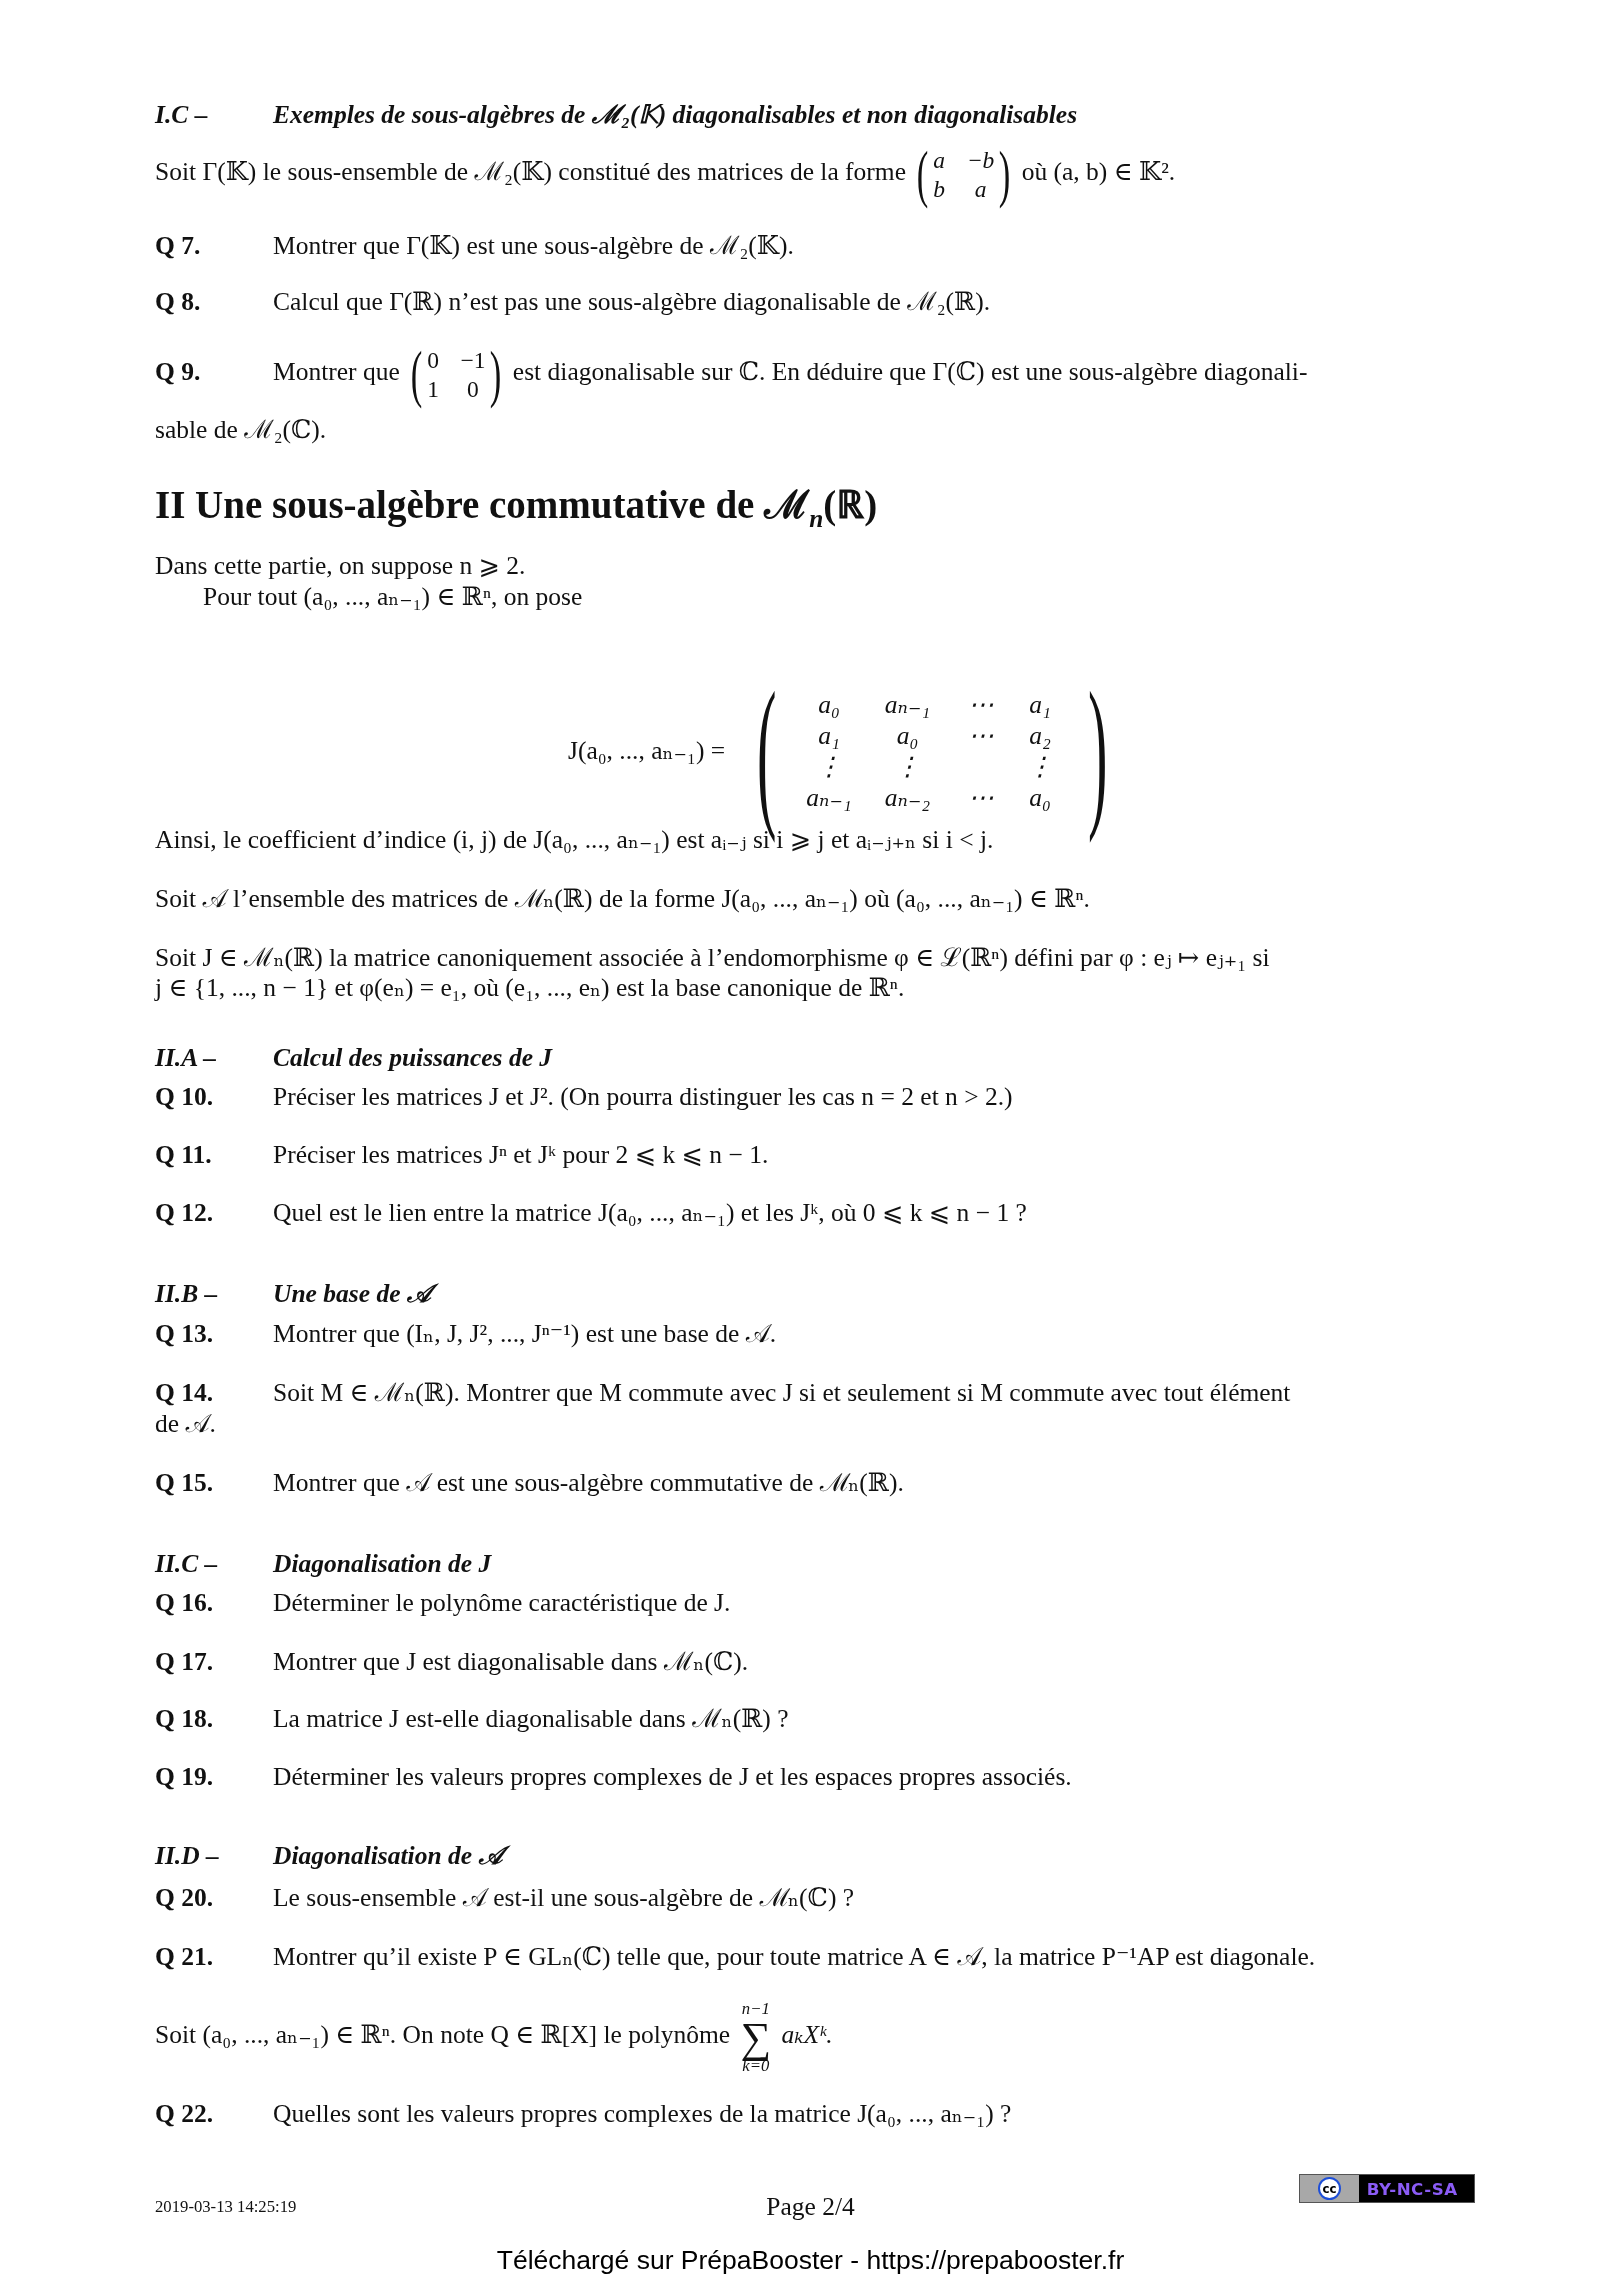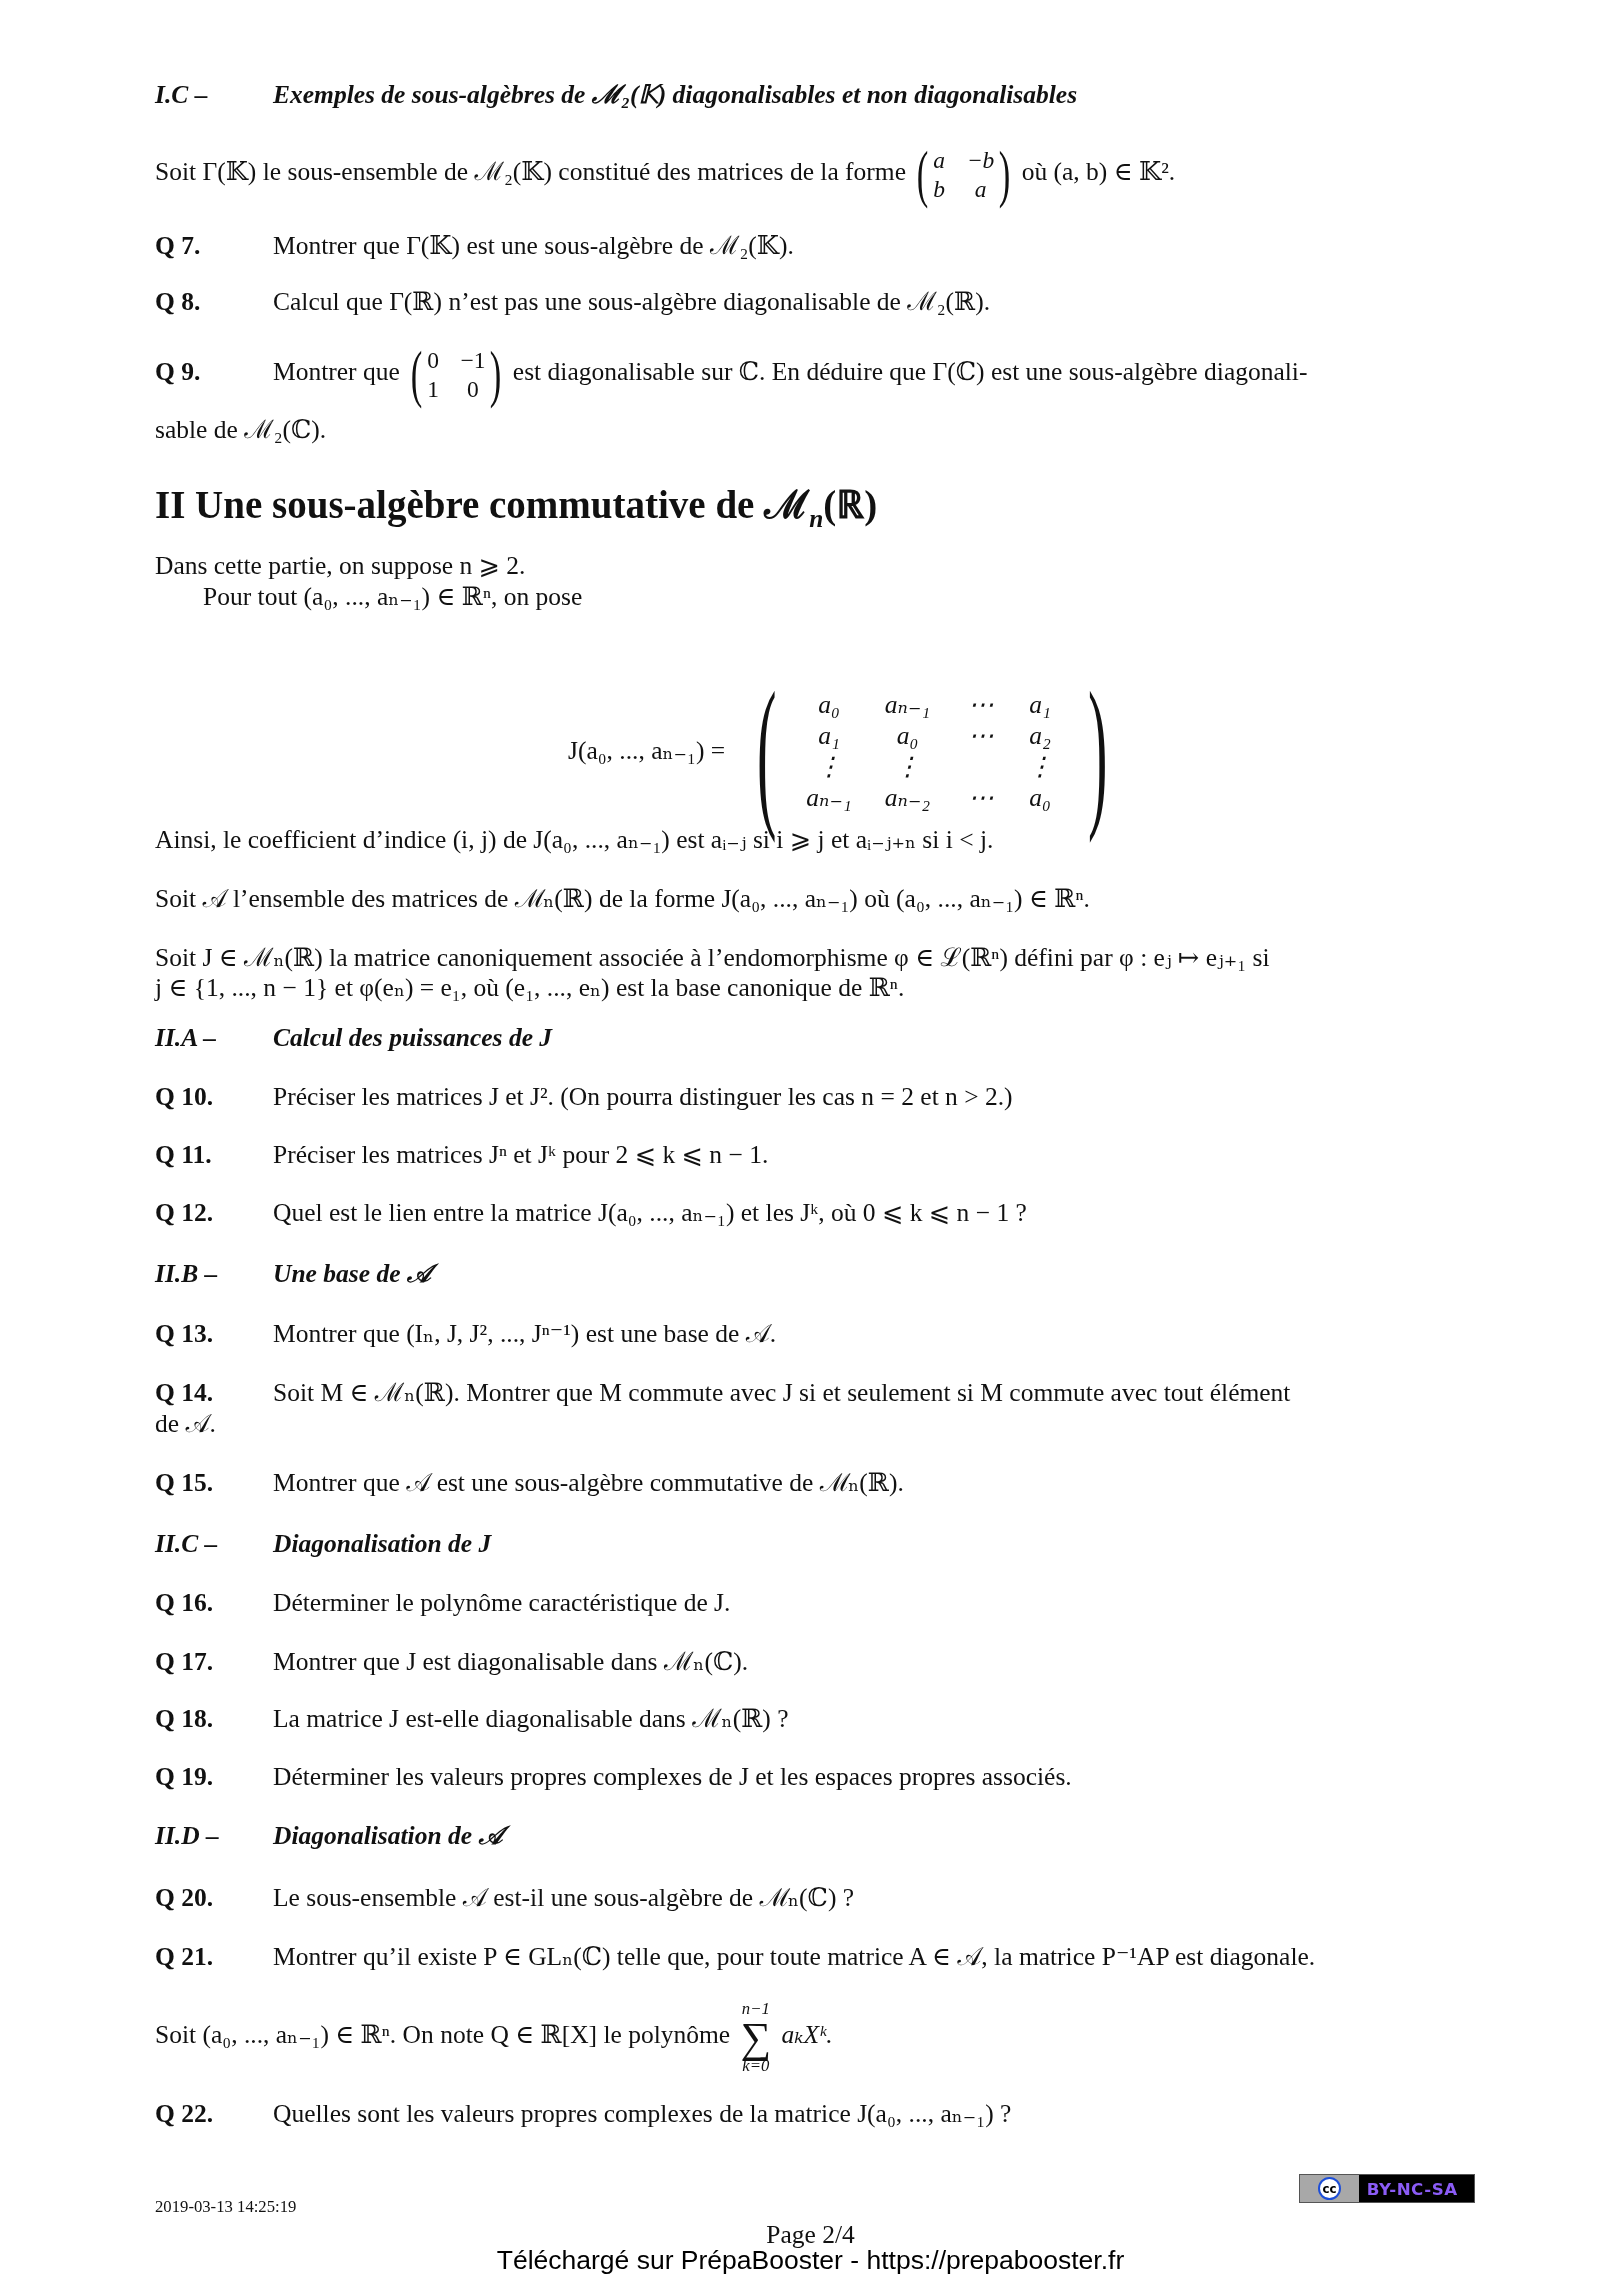--- a/index.html
+++ b/index.html
@@ -2,36 +2,36 @@
 <html><head>
 <meta charset="utf-8">
 <style>
   html, body { margin: 0; padding: 0; background: #ffffff; }
   body { width: 1621px; height: 2293px; position: relative; overflow: hidden;
          font-family: "Liberation Serif", "DejaVu Serif", serif; color: #111; }
   .ln { position: absolute; left: 155px; white-space: nowrap; font-size: 25.5px; line-height: 29px; }
   .q  { position: absolute; left: 155px; white-space: nowrap; font-size: 25.5px; line-height: 29px; }
   .q .qn { display: inline-block; width: 118px; font-weight: bold; }
   .sub { font-size: 25.5px; font-weight: bold; font-style: italic; }
-  .sub .sn { display: inline-block; width: 118px; }
+  .sub .sn { display: inline-block; width: 118px; margin-top: 20px; }
   .sec { font-size: 39px; font-weight: bold; line-height: 45px; }
   sub, sup { font-size: 65%; line-height: 0; }
   .paren-mat { display: inline-flex; align-items: center; vertical-align: middle; }
   .paren-mat .pl, .paren-mat .pr { font-size: 63px; line-height: 1; transform: scaleX(0.55); font-weight: 200; }
   .mat2 { display: inline-grid; grid-template-columns: auto auto; column-gap: 21.6px; row-gap: 0px;
           font-size: 23.5px; line-height: 29px; text-align: center; }
   .bigmat { position: absolute; left: 568px; top: 667px; display: flex; align-items: center; font-size: 25.5px; }
   .bigmat .lhs { margin-right: 13.7px; }
   .bigmat .bp { font-size: 167px; line-height: 1; font-weight: 100; transform: scaleX(0.35); display: inline-block; }
   .bmg { display: grid; grid-template-columns: 69px 88px 59px 59px; row-gap: 0; text-align: center; font-size: 25.5px; line-height: 31px; }
   .sum { display: inline-flex; flex-direction: column; align-items: center; vertical-align: middle; margin: 0 3.9px; }
   .sum .lim { font-size: 16.7px; font-style: italic; line-height: 17.6px; }
   .sum .sig { font-size: 43px; line-height: 39px; }
   .footer-ts { position: absolute; left: 155px; top: 2197px; font-size: 16.7px; }
-  .footer-page { position: absolute; left: 0; width: 1621px; text-align: center; top: 2192px; font-size: 25.5px; margin-top: 28px; }
+  .footer-page { position: absolute; left: 0; width: 1621px; text-align: center; top: 2192px; font-size: 25.5px; }
   .cc-badge { position: absolute; left: 1299px; top: 2174px; width: 176px; height: 29px; background: #000;
               border: 1px solid #555; display: flex; align-items: center; box-sizing: border-box; }
   .cc-badge .cc-left { width: 59px; height: 100%; background: #a8a8a8; display: flex; align-items: center; justify-content: center; }
   .cc-badge .cc-circle { width: 23.5px; height: 23.5px; border-radius: 50%; background: #fff; border: 2px solid #1d4ed8;
               box-sizing: border-box; font: bold 11.8px "DejaVu Sans", sans-serif; color: #000; display: flex; align-items: center; justify-content: center; }
   .cc-badge .cc-text { color: #8b5cf6; font: bold 16.7px "DejaVu Sans", sans-serif; padding-left: 7.8px; letter-spacing: 0.5px; }
   .download { position: absolute; left: 0; width: 1621px; text-align: center; top: 2245px;
               font-family: "Liberation Sans", sans-serif; font-size: 26.5px; color: #000; }
 </style>
 </head>

